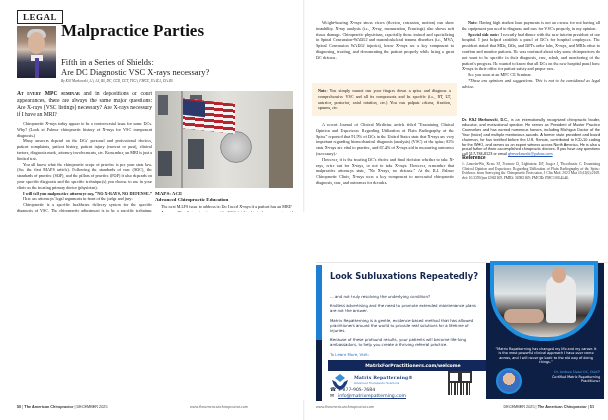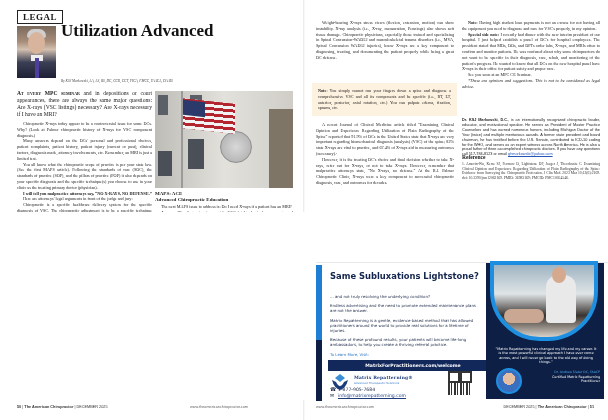--- a/index.html
+++ b/index.html
@@ -105,21 +105,25 @@
 
 <div id="left-page" class="page">
   <div class="legal-tag">LEGAL</div>
   <div class="author-photo">
     <div class="hair"></div>
       <div class="face"></div>
       <div class="collar"></div>
       <div class="tie"></div>
   </div>
   <div class="headline">
-    <div>Utilization Advanced</div>
+    <div>Malpractice Parties</div>
+  </div>
+  <div class="subhead">
+    <div>Fifth in a Series of Shields:</div>
+    <div>Are DC Diagnostic VSC X-rays necessary?</div>
   </div>
   <div class="byline">By KSJ Markowski, AA, AS, BS, DC, CCR, CCT, FICA, FMCC, FAACA, DAAIS</div>
 
   <div id="left-col" class="col">
     <p class="lede"><span class="smallcaps">At every MPC seminar</span><span> and in depositions or court appearances, there are always the same major questions: Are X-rays (VSC listings) necessary? Are X-rays necessary if I have an MRI?</span></p>
     <p>Chiropractic X-rays today appear to be a controversial issue for some DCs. Why? (Look at Palmer chiropractic history of X-rays for VSC component diagnosis.)</p>
     <p>Many answers depend on the DCs' personal and professional choices, patient complaints, patient history, patient injury (current or past), clinical factors, diagnosis made, attorney involvements, etc. Remember, an MRI is just a limited test.</p>
     <p>You all know what the chiropractic scope of practice is per your state law. (See the first MAPS article). Following the standards of care (SOC), the standards of practice (SOP), and the pillars of practice (POP) it also depends on your specific diagnosis and the specific technique(s) you choose to use in your clinic as the treating primary doctor (physician).</p>
     <p style="font-weight:bold">I will tell you malpractice attorneys say, “NO X-RAYS, NO DEFENSE.”</p>
     <p>Here are attorneys' legal arguments in front of the judge and jury:</p>
@@ -221,21 +225,21 @@
   <div id="footer-right" class="footer">
     <span>DECEMBER 2025</span> |
     <b>The American Chiropractor</b> |
     <b>51</b>
   </div>
 </div>
 
 <div class="ad" style="left:316px; top:262px; width:292px; height:136px;">
   <div class="ad-bar" style="height:136px;"></div>
   <div class="ad-title" style="top:8px; width:180px; font-size:8.4px; line-height:10px;">
-    <div>Same Subluxations Lightstone?</div>
+    <div>Look Subluxations Repeatedly?</div>
   </div>
   <div class="ad-copy" style="top:31px; width:150px;">
     <p>... and not truly resolving the underlying condition?</p>
     <p>Endless advertising and the need to promote extended maintenance plans are not the answer.</p>
     <p>Matrix Repatterning is a gentle, evidence-based method that has allowed practitioners around the world to provide real solutions for a lifetime of injuries.</p>
     <p>Because of these profound results, your patients will become life-long ambassadors, to help you create a thriving referral practice.</p>
     <p class="learn">To Learn More, Visit:</p>
   </div>
   <div class="ad-url-btn" style="top:97px; width:170px; left:12px;">MatrixForPractitioners.com/welcome</div>
   <svg class="ad-logo" viewBox="0 0 20 18" style="top:110px; left:14px;">

